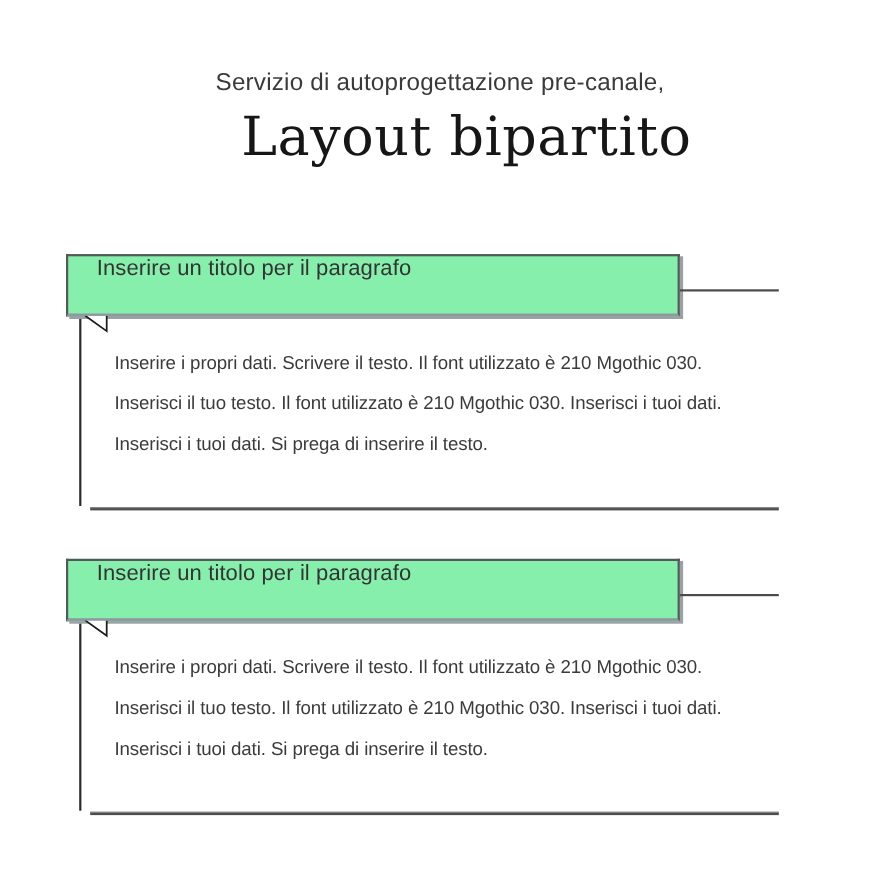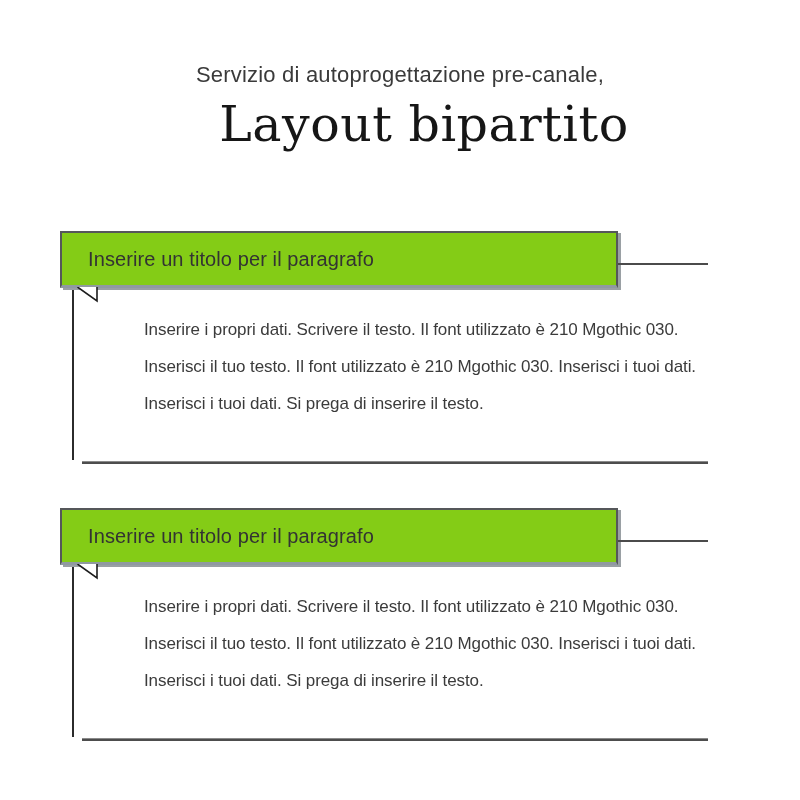--- a/index.html
+++ b/index.html
@@ -48,26 +48,25 @@
   .section.first  { top: 231px; }
   .section.second { top: 508px; }
 
   .callout {
     position: absolute;
     left: 60px;
     top: 0;
     width: 558px;
     height: 57px;
     box-sizing: border-box;
-    background: #84cc16;
+    background: #86efac;
     border: 2px solid #55575a;
     border-bottom: 3px solid #9099a0;
     box-shadow: 3px 2px 0 #9aa0a4;
     display: flex;
-    align-items: center;
   }
   .callout-heading {
     padding-left: 26px;
     font-size: 20px;
     color: #333333;
     letter-spacing: 0.1px;
     white-space: nowrap;
   }
   .callout-tail {
     position: absolute;
@@ -115,21 +114,20 @@
 
   .body-text {
     position: absolute;
     left: 104px;
     top: 80px;
     width: 620px;
     font-size: 17px;
     line-height: 37px;
     color: #3b3b3b;
     letter-spacing: -0.1px;
-    margin-left: 40px;
   }
   .body-line { white-space: nowrap; }
 </style>
 </head>
 <body>
 
 <div class="page">
 
   <div class="doc-header">
     <div class="doc-subtitle">Servizio di autoprogettazione pre-canale,</div>

